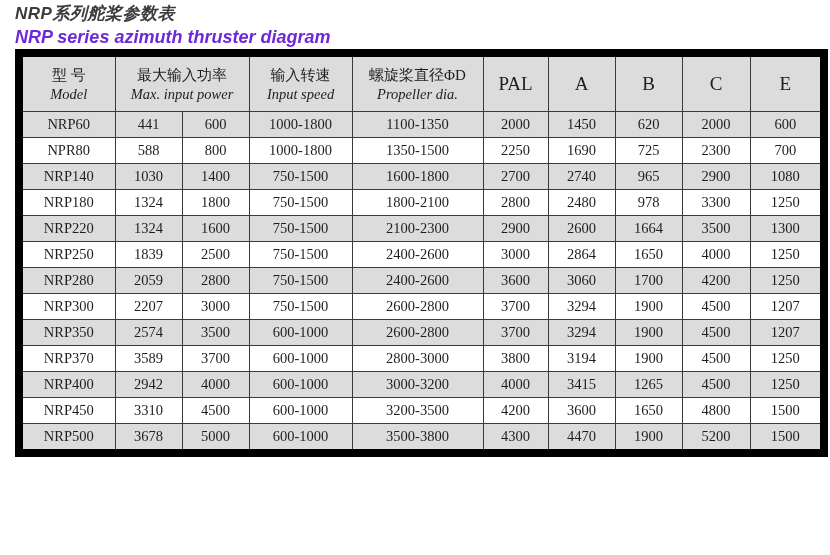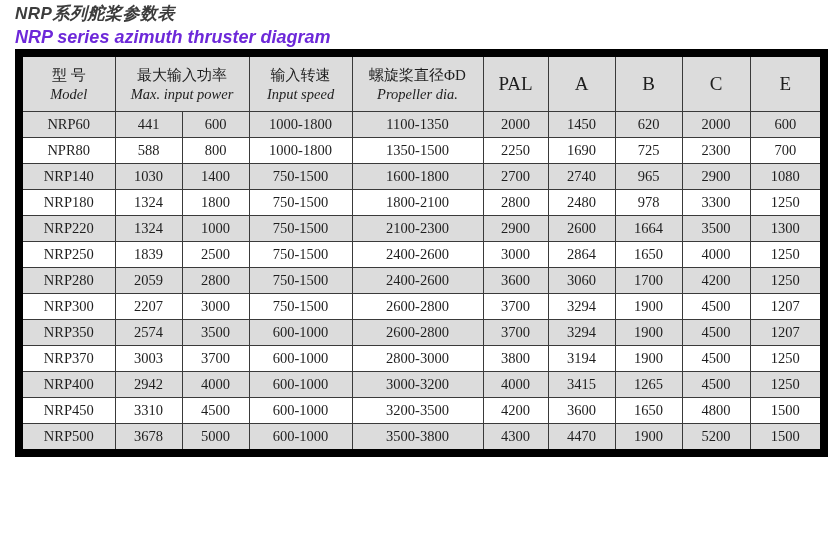--- a/index.html
+++ b/index.html
@@ -187,21 +187,21 @@
           <td>1800-2100</td>
           <td>2800</td>
           <td>2480</td>
           <td>978</td>
           <td>3300</td>
           <td>1250</td>
         </tr>
         <tr>
           <td>NRP220</td>
           <td>1324</td>
-          <td>1000</td>
+          <td>1600</td>
           <td>750-1500</td>
           <td>2100-2300</td>
           <td>2900</td>
           <td>2600</td>
           <td>1664</td>
           <td>3500</td>
           <td>1300</td>
         </tr>
         <tr>
           <td>NRP250</td>
@@ -246,21 +246,21 @@
           <td>600-1000</td>
           <td>2600-2800</td>
           <td>3700</td>
           <td>3294</td>
           <td>1900</td>
           <td>4500</td>
           <td>1207</td>
         </tr>
         <tr>
           <td>NRP370</td>
-          <td>3003</td>
+          <td>3589</td>
           <td>3700</td>
           <td>600-1000</td>
           <td>2800-3000</td>
           <td>3800</td>
           <td>3194</td>
           <td>1900</td>
           <td>4500</td>
           <td>1250</td>
         </tr>
         <tr>

